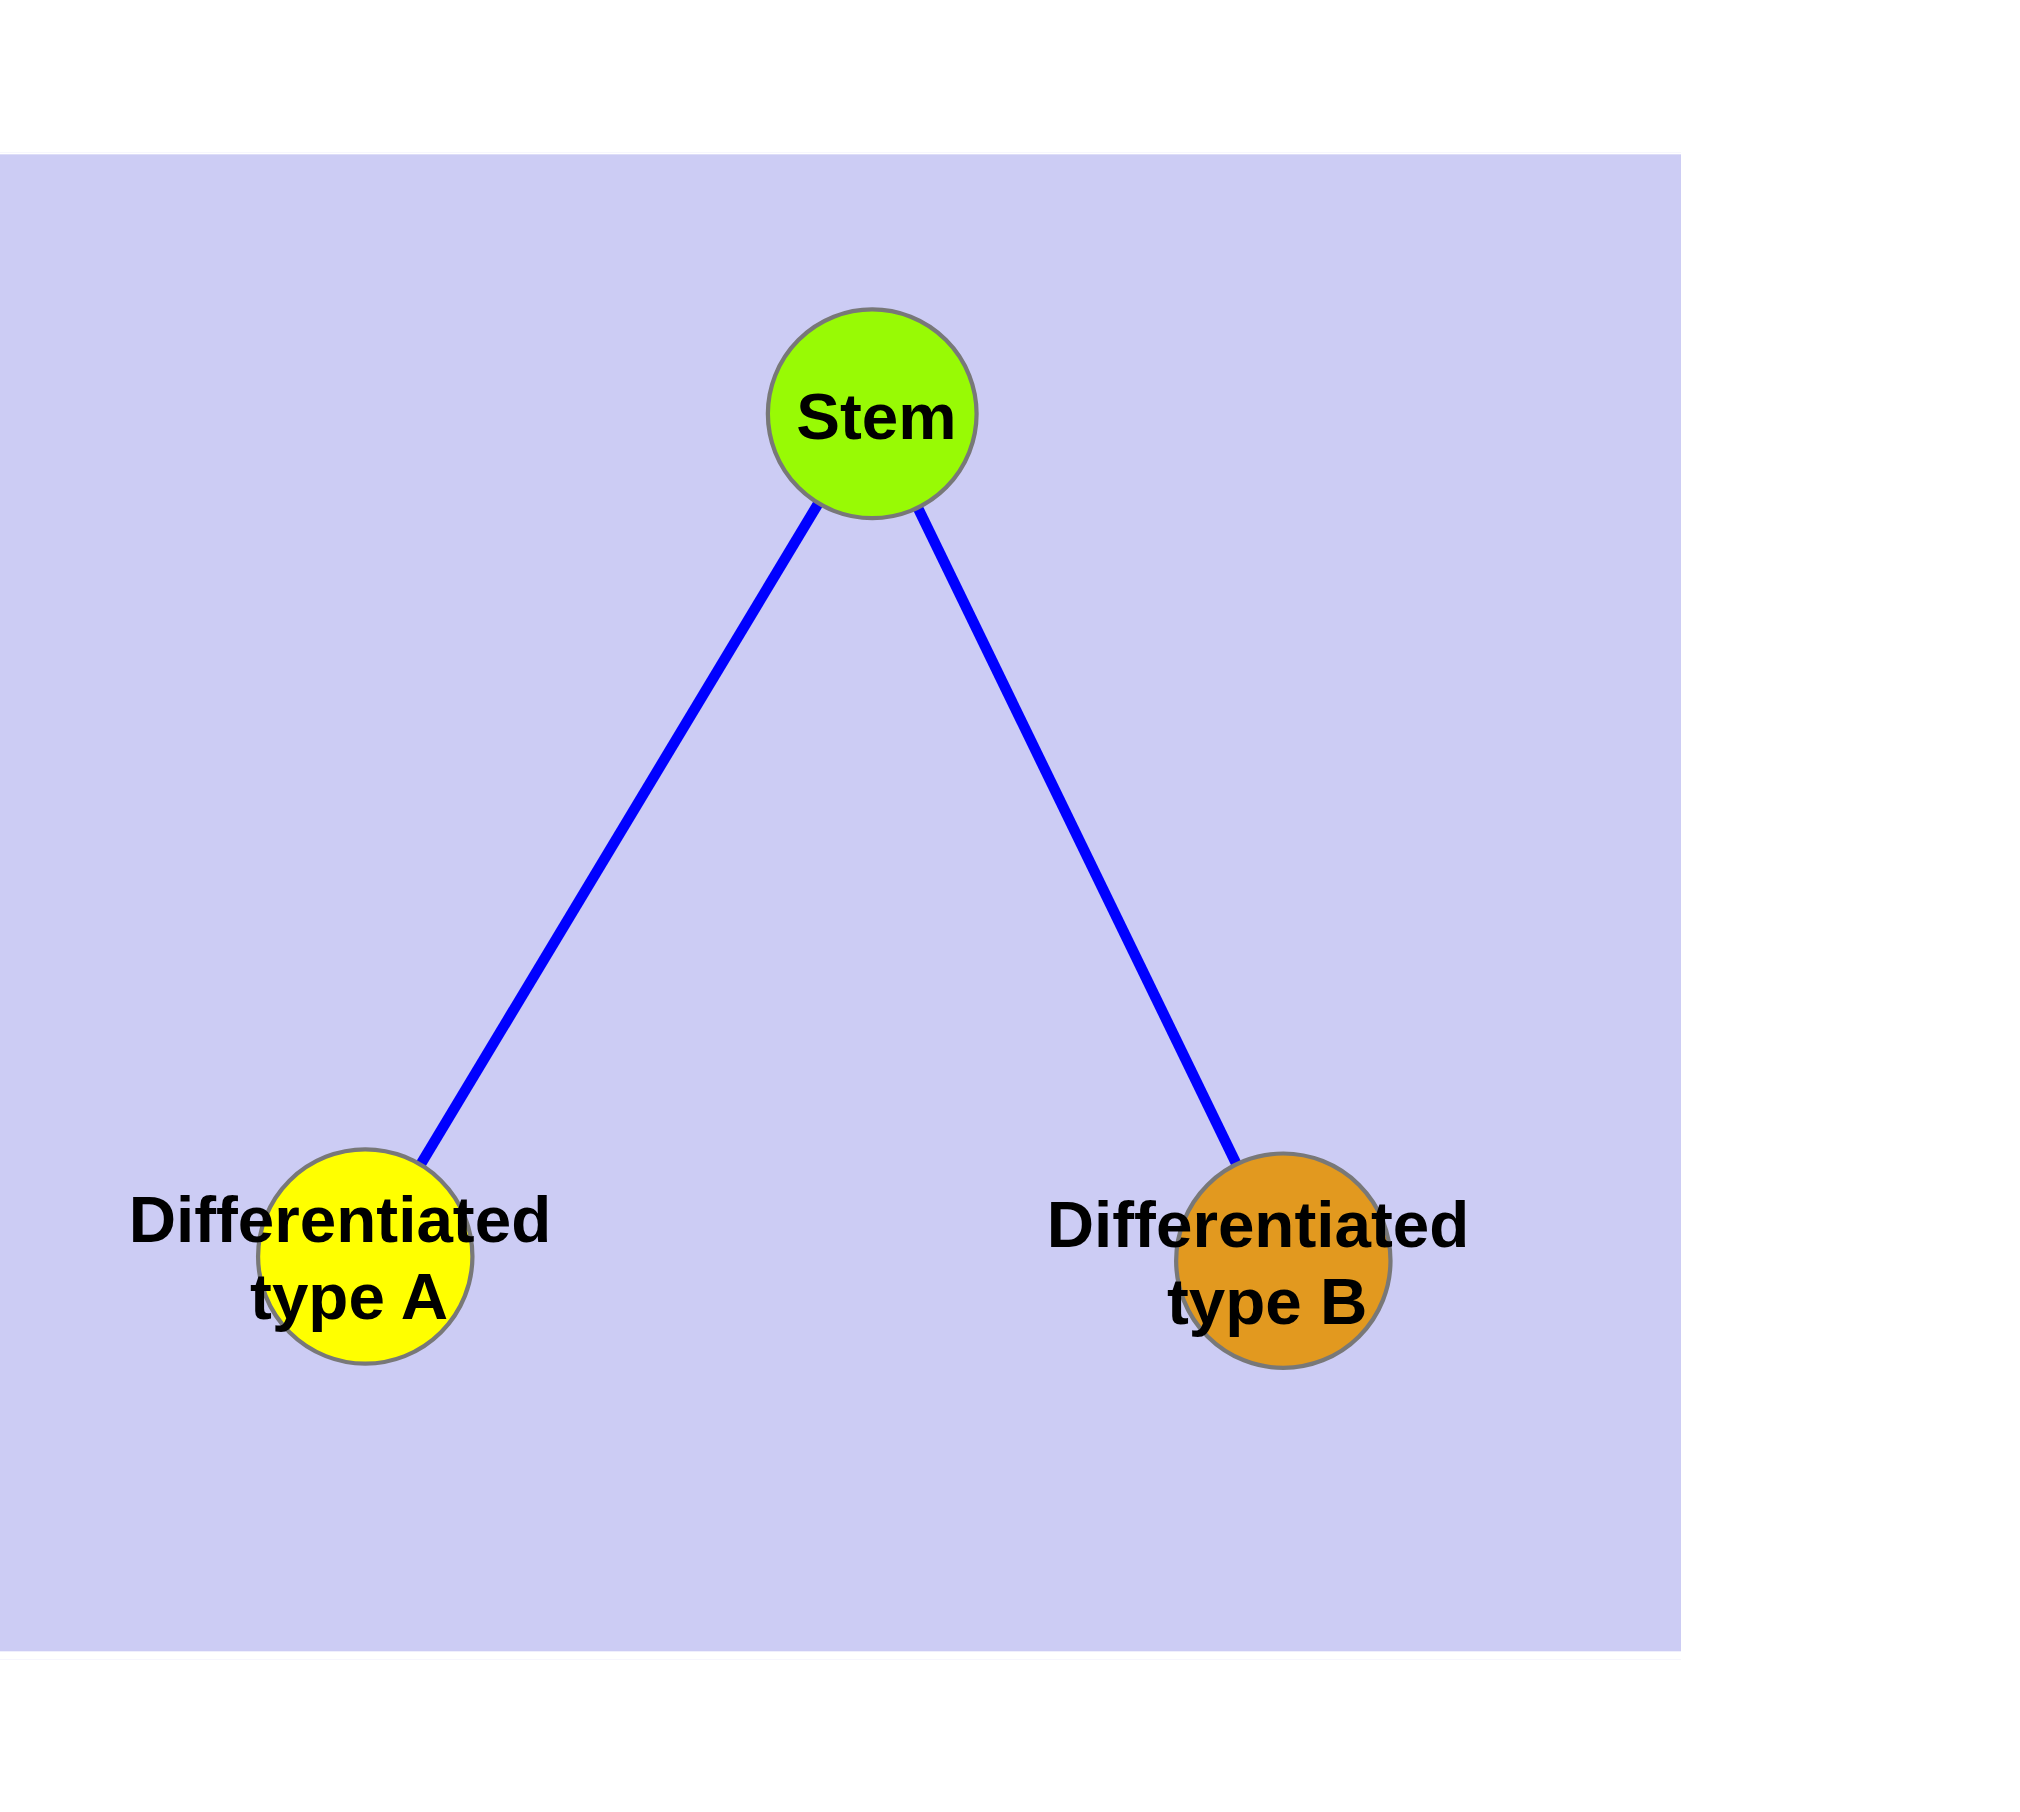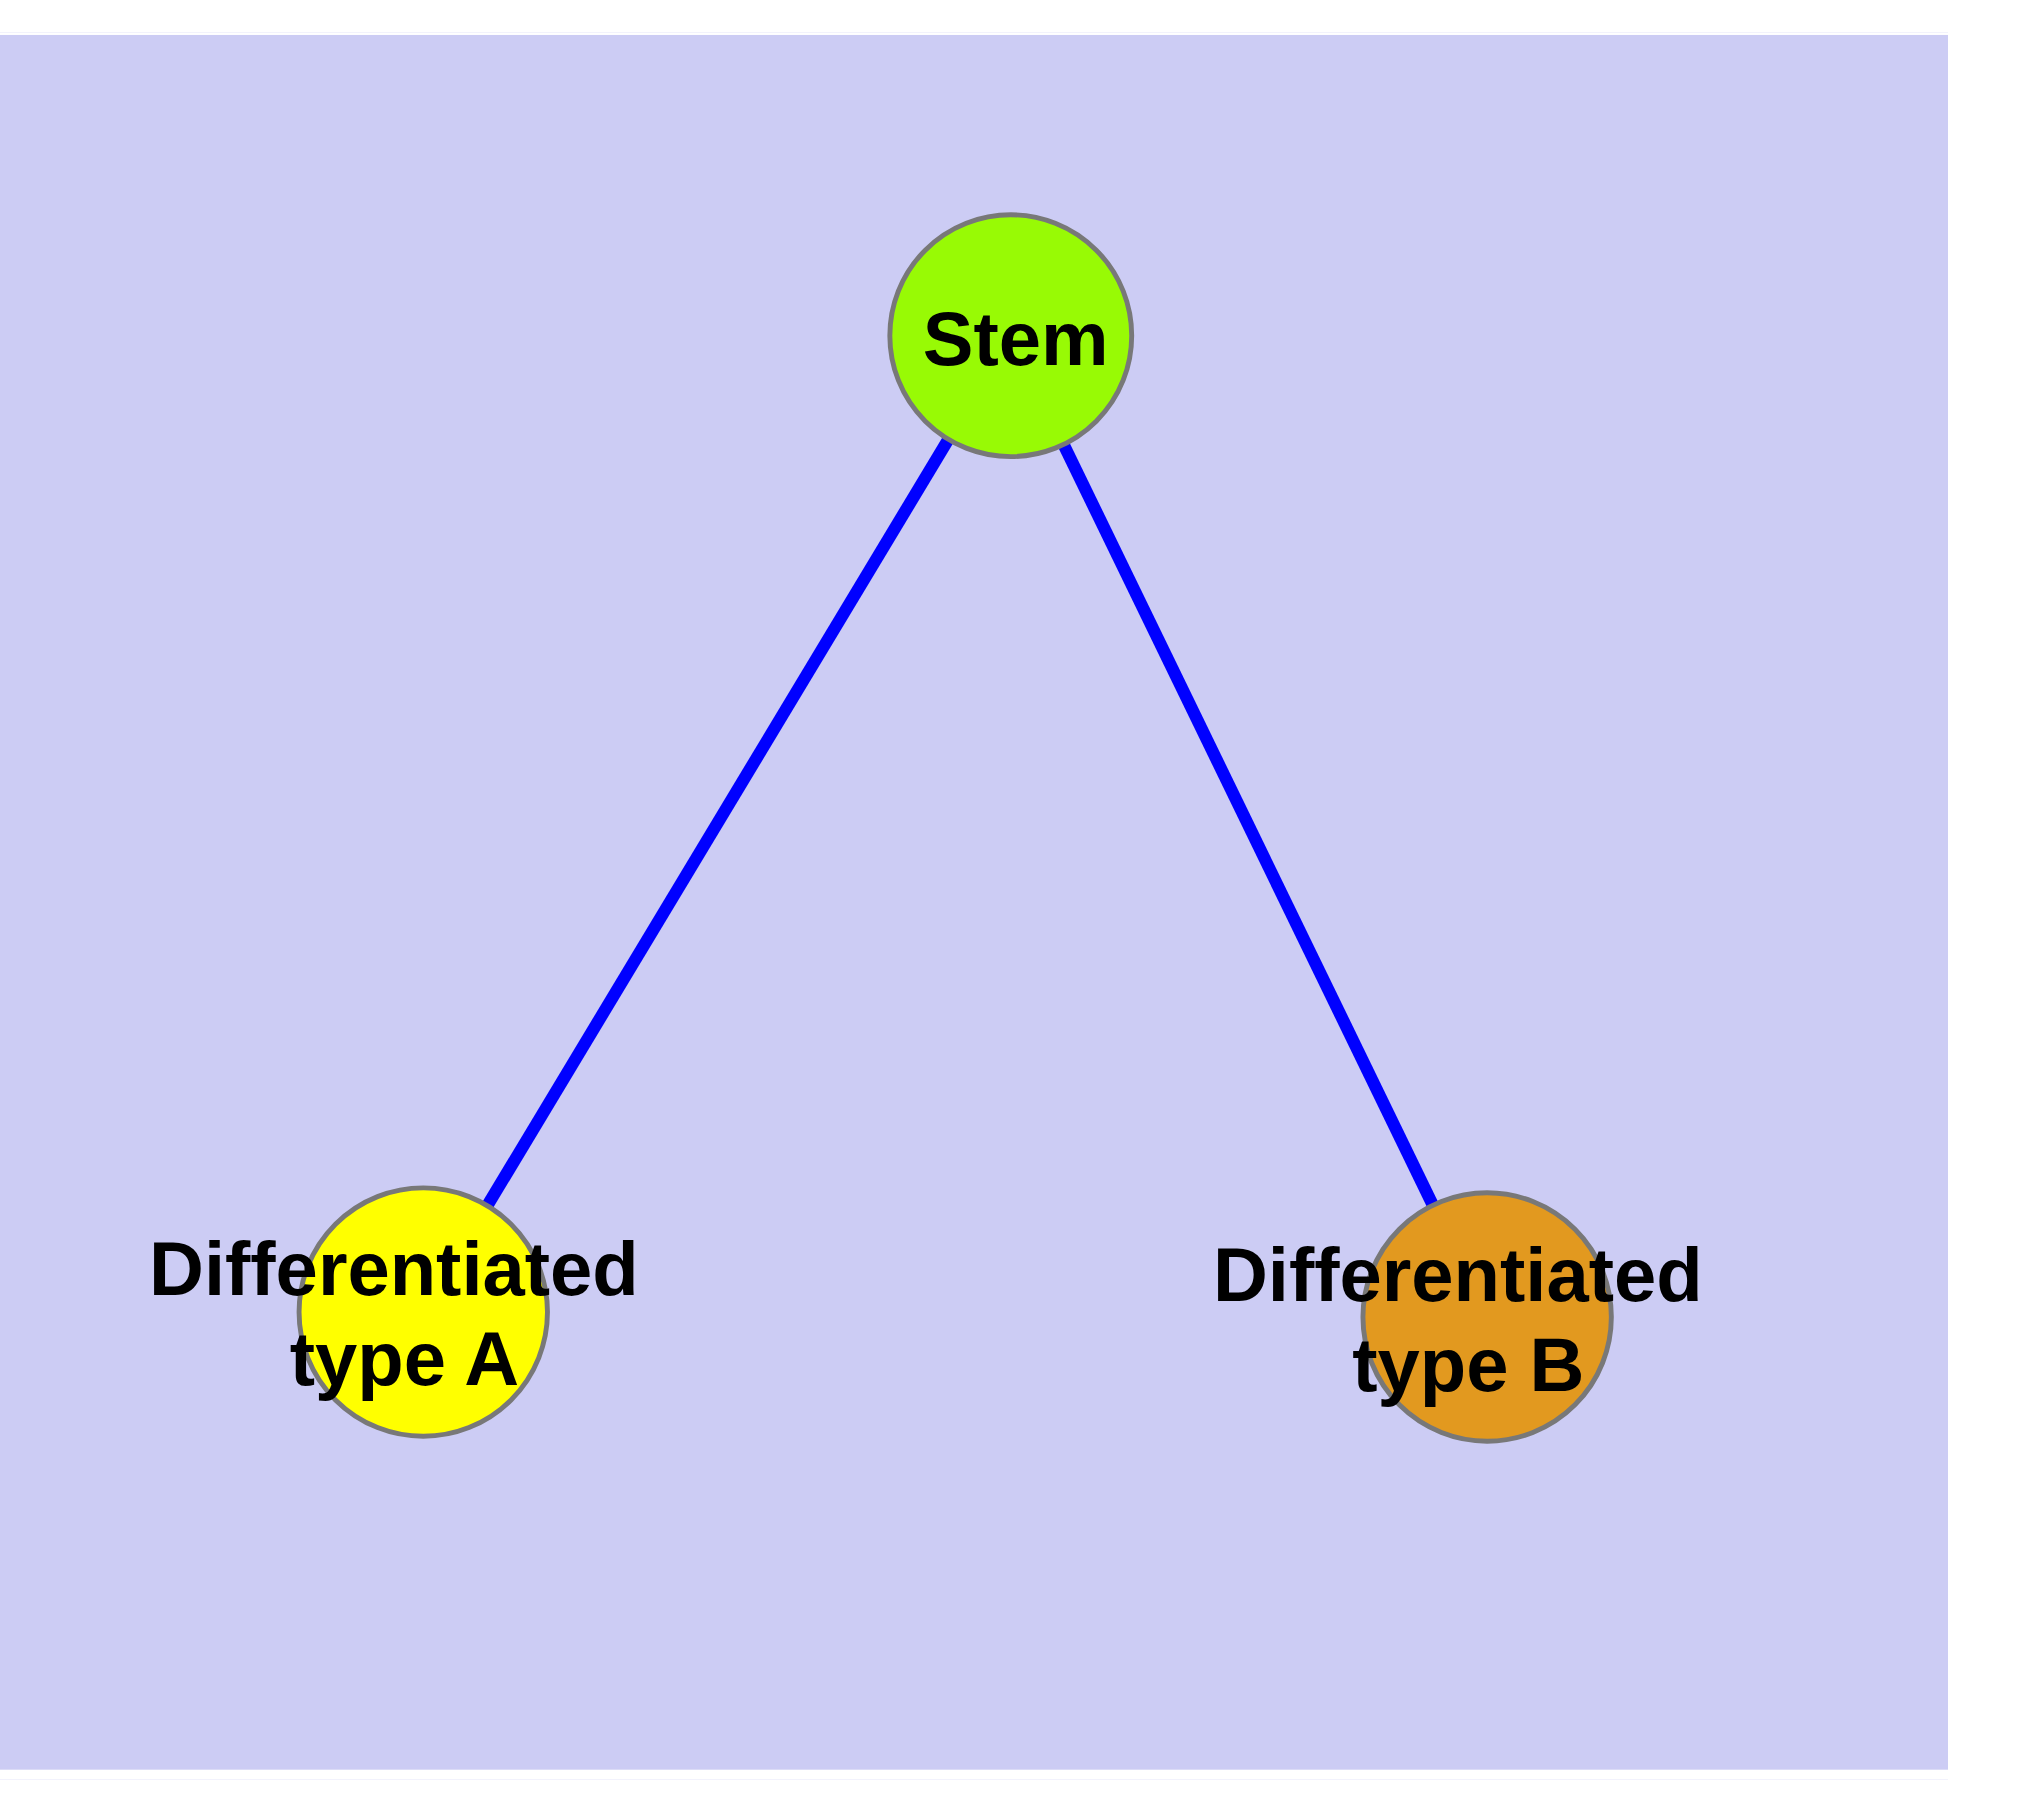--- a/index.html
+++ b/index.html
@@ -2,21 +2,21 @@
 <html style="font-size:13.6px"><head>
 <meta charset="utf-8">
 <style>
   html, body {
     margin: 0;
     padding: 0;
     background: #ffffff;
   }
   .canvas-wrap {
     position: relative;
-    width: 1948px;
+    width: 1681px;
     height: 1812px;
     overflow: hidden;
     font-family: "Liberation Sans", sans-serif;
   }
   svg {
     display: block;
     width: 100%;
     height: 100%;
   }
   .edge {

